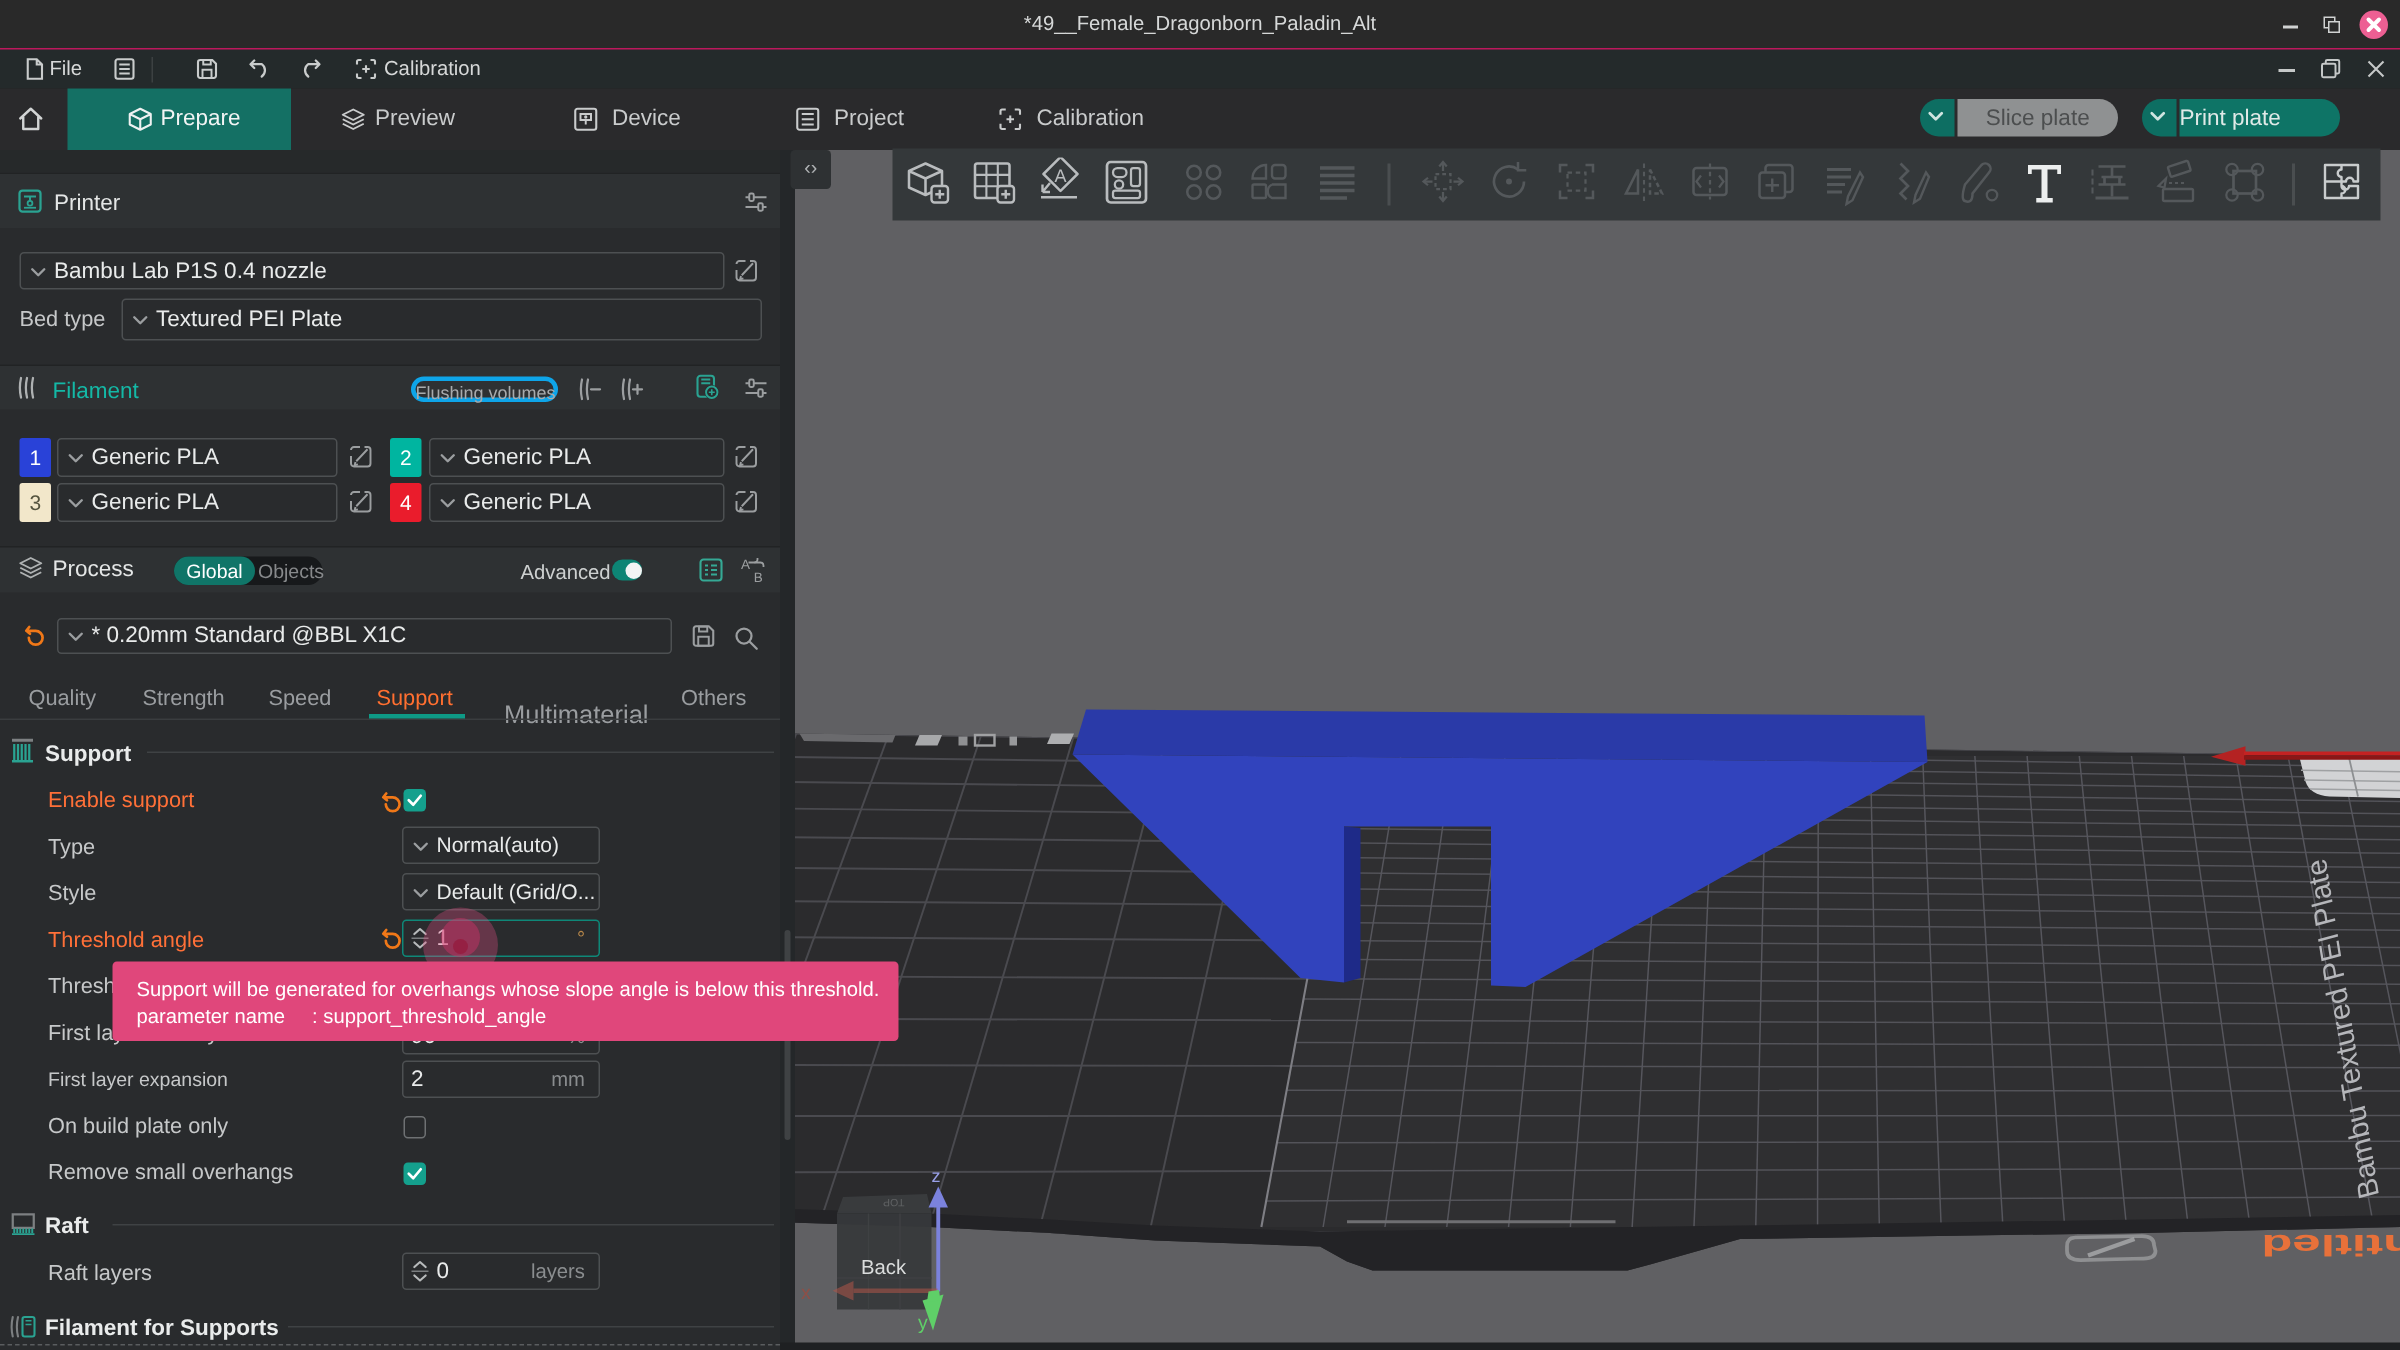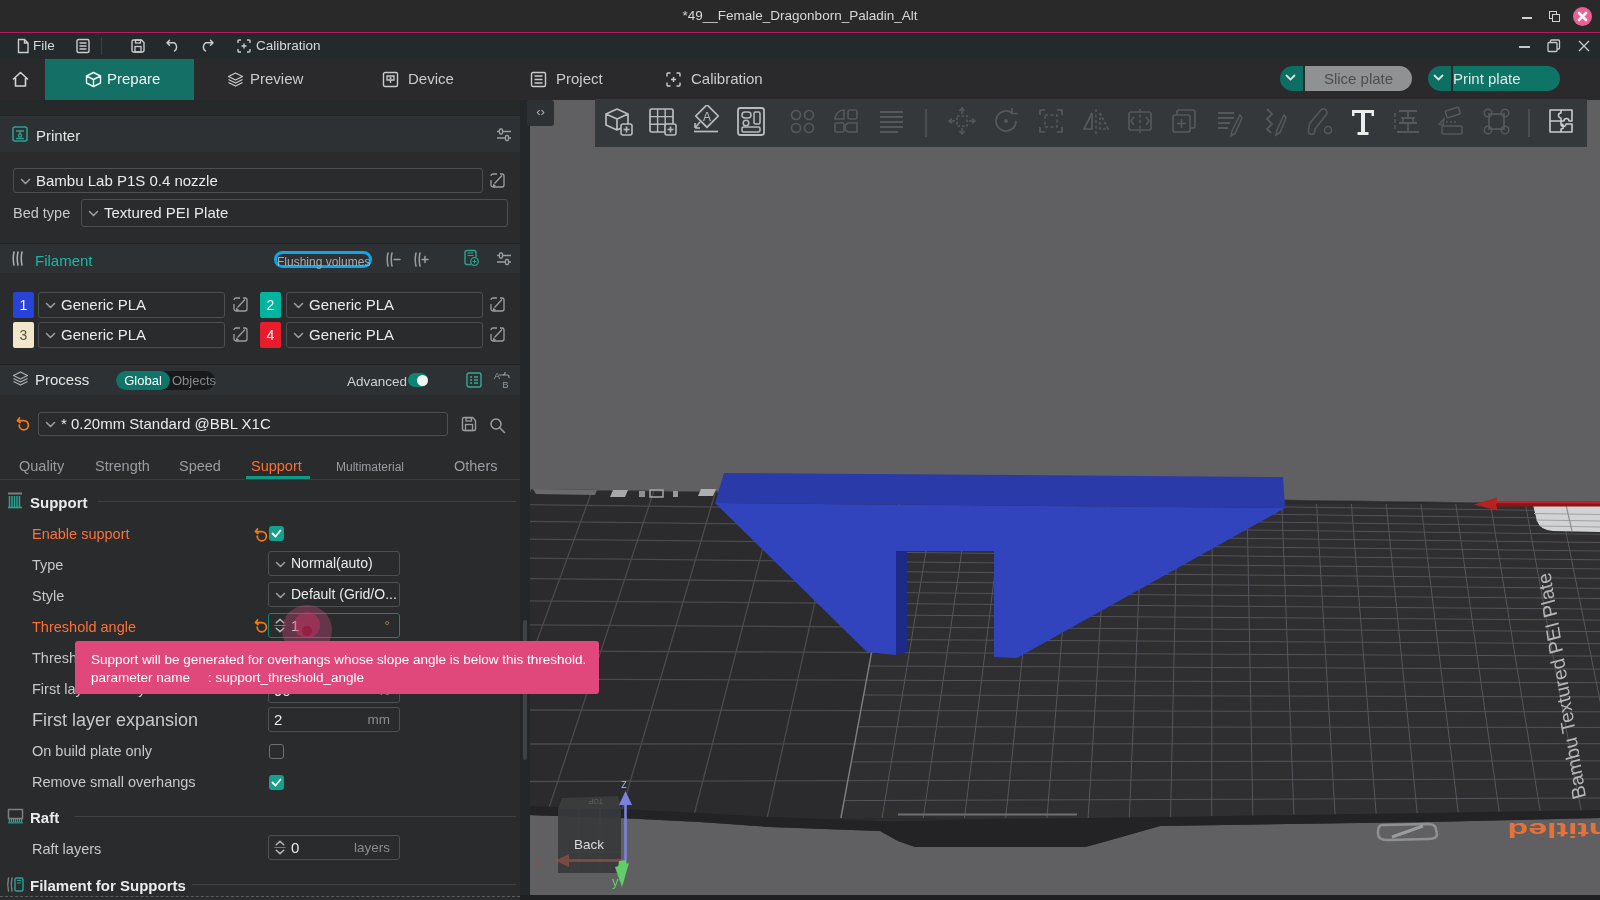--- a/index.html
+++ b/index.html
@@ -469,21 +469,21 @@
         <rect x="5" y="1.8" width="5.5" height="3.2" fill="none" stroke="#9b9ea0" stroke-width="1.3"></rect>
       </svg>
 <svg class="abs" style="left:489px;top:317px;" width="17" height="17" viewBox="0 0 17 17">
         <circle cx="7" cy="7" r="5" fill="none" stroke="#9b9ea0" stroke-width="1.5"></circle>
         <path d="M11 11 L15.5 15.5" stroke="#9b9ea0" stroke-width="1.5" stroke-linecap="round"></path>
       </svg>
 <div class="abs" style="left:19px;top:355px;height:22px;line-height:22px;font-size:14.5px;color:#9a9da0;font-weight:normal;white-space:nowrap;">Quality</div>
 <div class="abs" style="left:95px;top:355px;height:22px;line-height:22px;font-size:14.5px;color:#9a9da0;font-weight:normal;white-space:nowrap;">Strength</div>
 <div class="abs" style="left:179px;top:355px;height:22px;line-height:22px;font-size:14.5px;color:#9a9da0;font-weight:normal;white-space:nowrap;">Speed</div>
 <div class="abs" style="left:251px;top:355px;height:22px;line-height:22px;font-size:14.5px;color:#ff6f30;font-weight:normal;white-space:nowrap;">Support</div>
-<div class="abs" style="left:336px;top:356px;height:22px;line-height:22px;font-size:12px;color:#9a9da0;font-weight:normal;white-space:nowrap;">Multimaterial</div>
+<div class="abs" style="left:336px;top:366px;height:22px;line-height:22px;font-size:17px;color:#9a9da0;font-weight:normal;white-space:nowrap;">Multimaterial</div>
 <div class="abs" style="left:454px;top:355px;height:22px;line-height:22px;font-size:14.5px;color:#9a9da0;font-weight:normal;white-space:nowrap;">Others</div>
 <div class="abs" style="left:0px;top:379px;width:520px;height:1px;background:#3a3d3f;"></div>
 <div class="abs" style="left:246px;top:376px;width:64px;height:3px;background:#0e9a86;"></div>
 <svg class="abs" style="left:7px;top:392px;" width="16" height="17" viewBox="0 0 16 17">
         <path d="M1 1.5 h14" stroke="#7d8082" stroke-width="2"></path>
         <path d="M2.5 4 v11 M5 4 v11 M7.5 4 v11 M10 4 v11 M12.5 4 v11" stroke="#2aa392" stroke-width="1.5"></path>
         <path d="M1 15.5 h14" stroke="#2aa392" stroke-width="1.6"></path>
       </svg>
 <div class="abs" style="left:30px;top:393px;height:20px;line-height:20px;font-size:15px;color:#e9ebeb;font-weight:bold;white-space:nowrap;">Support</div>
 <div class="abs" style="left:98px;top:401px;width:418px;height:1px;background:#3f4244;"></div>
@@ -519,21 +519,21 @@
       <div class="abs" style="left:291px;top:513px;height:25px;line-height:25px;font-size:15px;color:#e9ebeb;">1</div>
       <div class="abs" style="left:268px;top:513px;width:122px;height:25px;line-height:25px;font-size:13.5px;color:#b8884a;text-align:right;">°</div>
 <div class="abs" style="left:32px;top:550px;height:16px;line-height:16px;font-size:14.5px;color:#c6c8c9;font-weight:normal;white-space:nowrap;">Threshold overlap</div>
 <div class="abs" style="left:268px;top:544px;width:132px;height:25px;border:1px solid #4d5052;border-radius:3px;"></div>
       <div class="abs" style="left:274px;top:544px;height:25px;line-height:25px;font-size:15px;color:#e9ebeb;">50</div>
       <div class="abs" style="left:268px;top:544px;width:122px;height:25px;line-height:25px;font-size:13.5px;color:#8a8d8f;text-align:right;">%</div>
 <div class="abs" style="left:32px;top:581px;height:16px;line-height:16px;font-size:14.5px;color:#c6c8c9;font-weight:normal;white-space:nowrap;">First layer density</div>
 <div class="abs" style="left:268px;top:578px;width:132px;height:25px;border:1px solid #4d5052;border-radius:3px;"></div>
       <div class="abs" style="left:274px;top:578px;height:25px;line-height:25px;font-size:15px;color:#e9ebeb;">90</div>
       <div class="abs" style="left:268px;top:578px;width:122px;height:25px;line-height:25px;font-size:13.5px;color:#8a8d8f;text-align:right;">%</div>
-<div class="abs" style="left:32px;top:612px;height:16px;line-height:16px;font-size:18px;color:#c6c8c9;font-weight:normal;white-space:nowrap;">First layer expansion</div>
+<div class="abs" style="left:32px;top:612px;height:16px;line-height:16px;font-size:13px;color:#c6c8c9;font-weight:normal;white-space:nowrap;">First layer expansion</div>
 <div class="abs" style="left:268px;top:607px;width:132px;height:25px;border:1px solid #4d5052;border-radius:3px;"></div>
       <div class="abs" style="left:274px;top:607px;height:25px;line-height:25px;font-size:15px;color:#e9ebeb;">2</div>
       <div class="abs" style="left:268px;top:607px;width:122px;height:25px;line-height:25px;font-size:13.5px;color:#8a8d8f;text-align:right;">mm</div>
 <div class="abs" style="left:32px;top:643px;height:16px;line-height:16px;font-size:14.5px;color:#c6c8c9;font-weight:normal;white-space:nowrap;">On build plate only</div>
 <div class="abs" style="left:269px;top:644px;width:15px;height:15px;border:1.5px solid #6e7173;border-radius:3px;"></div>
 <div class="abs" style="left:32px;top:674px;height:16px;line-height:16px;font-size:14.5px;color:#c6c8c9;font-weight:normal;white-space:nowrap;">Remove small overhangs</div>
 <div class="abs" style="left:269px;top:675px;width:15px;height:15px;background:#14a08d;border-radius:3px;"><svg width="15" height="15" viewBox="0 0 15 15">
           <path d="M3.5 7.5 L6.5 10.5 L11.5 4.5" fill="none" stroke="#fff" stroke-width="1.8" stroke-linecap="round" stroke-linejoin="round"></path>
         </svg></div>
 <svg class="abs" style="left:7px;top:708px;" width="17" height="16" viewBox="0 0 17 16">

